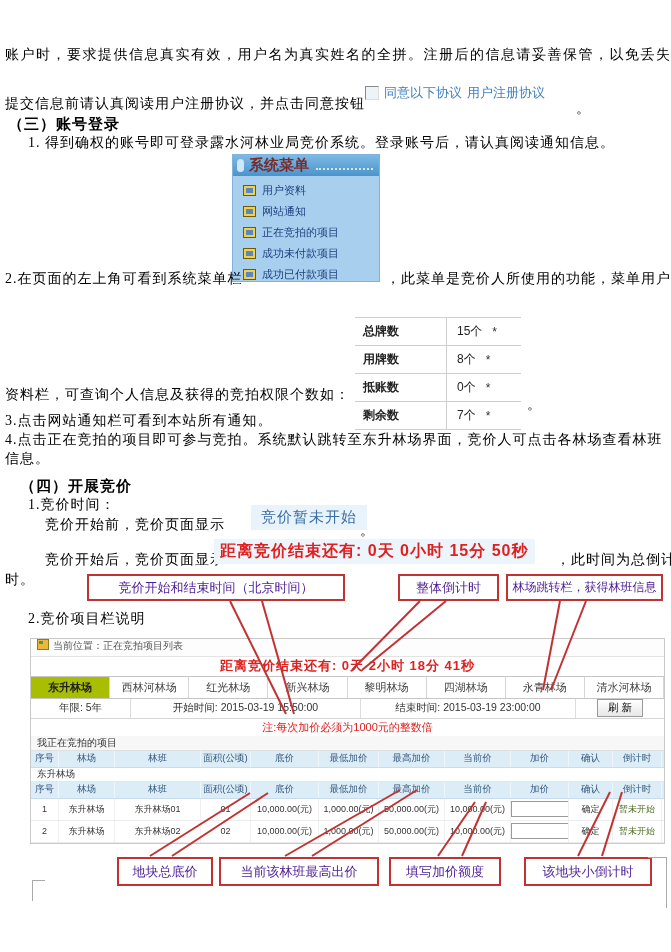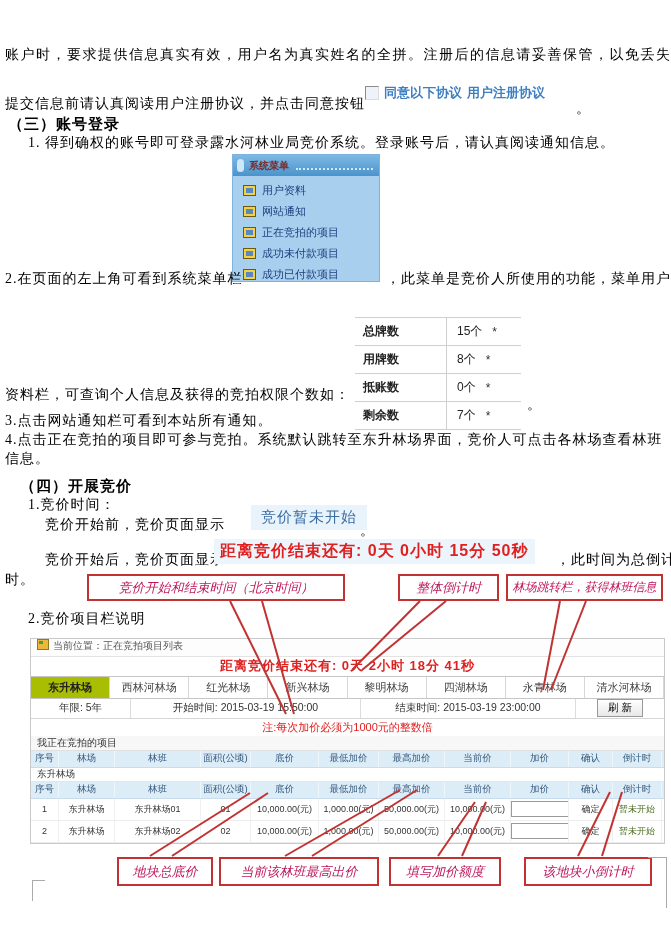--- a/index.html
+++ b/index.html
@@ -10,42 +10,42 @@
   .docw{font-size:14px;letter-spacing:1px;line-height:18px;}
   .bold{font-weight:bold;}
   
   .agree{display:flex;align-items:center;gap:5px;font-family:"Liberation Sans","DejaVu Sans",sans-serif;}
   .agree .cb{width:12px;height:12px;background:#eef3f9;border:1px solid;border-color:#8a8a8a #dcdcdc #dcdcdc #8a8a8a;}
   .agree .bluetxt{color:#3e7fc1;font-size:13px;letter-spacing:0;}
   
   .menu{width:148px;height:128px;background:#a9cfee;border:1px solid #7fb2dc;box-sizing:border-box;}
   .menu-head{height:21px;background:linear-gradient(#7db9e4,#4a94cc);display:flex;align-items:center;padding:0 4px;gap:5px;}
   .menu-cap{width:7px;height:13px;border-radius:4px;background:#cfe7f8;}
-  .menu-title{font-family:"Liberation Sans","DejaVu Sans",sans-serif;font-size:10px;font-weight:bold;color:#7a2b2b;}
+  .menu-title{font-family:"Liberation Sans","DejaVu Sans",sans-serif;font-size:15px;font-weight:bold;color:#7a2b2b;}
   .menu-dots{flex:1;border-bottom:2px dotted rgba(255,255,255,.75);margin:0 2px;height:6px;}
   .menu-items{padding:4px 8px 0 10px;}
   .menu-item{display:flex;align-items:center;gap:6px;height:21px;cursor:pointer;}
   .mi-icon{width:13px;height:11px;background:#f2d244;border:1px solid #6b5a10;box-sizing:border-box;position:relative;}
   .mi-icon:after{content:"";position:absolute;left:2px;top:2px;width:7px;height:5px;background:#5a87c0;}
   .menu-item span.lbl{font-family:"Liberation Sans","DejaVu Sans",sans-serif;font-size:11px;color:#1f3f7f;}
   
   .quota{width:166px;background:#fff;font-family:"Liberation Sans","DejaVu Sans",sans-serif;}
   .quota .qrow{display:flex;align-items:center;height:27px;border-bottom:1px solid #cfcfcf;}
   .quota .qrow:first-child{border-top:1px solid #cfcfcf;}
   .quota .qlabel{width:92px;font-size:12px;font-weight:bold;color:#222;padding-left:8px;box-sizing:border-box;border-right:1px solid #cfcfcf;height:100%;display:flex;align-items:center;}
   .quota .qvalue{font-size:12px;color:#222;padding-left:10px;}
   .quota .qstar{font-size:12px;color:#333;margin-left:10px;}
   
   .chip-blue{background:#e9f3fb;color:#3a6ea5;font-family:"Liberation Sans","DejaVu Sans",sans-serif;
              font-size:15px;padding:3px 10px;letter-spacing:1px;}
   .chip-red{background:#edf5fc;color:#e01f1f;font-weight:bold;font-size:16px;letter-spacing:1px;padding:2px 6px;
             font-family:"Liberation Sans","DejaVu Sans",sans-serif;}
   
   .callout{border:2px solid #c23232;background:#fff;display:flex;align-items:center;justify-content:center;
-           font-family:"Liberation Sans","DejaVu Sans",sans-serif;font-size:13px;color:#be185d;box-sizing:border-box;font-style:italic;}
+           font-family:"Liberation Sans","DejaVu Sans",sans-serif;font-size:13px;color:#4c1d95;box-sizing:border-box;}
   
   .shot{width:635px;height:206px;border:1px solid #c9c9c9;box-sizing:border-box;background:#fff;
         font-family:"Liberation Sans","DejaVu Sans",sans-serif;display:flex;flex-direction:column;}
   .crumb{height:18px;display:flex;gap:4px;padding-left:6px;border-bottom:1px solid #e3e3e3;background:#fdfdfd;}
   .crumb-icon{width:10px;height:9px;background:#e9b83c;border:1px solid #8f7a20;position:relative;}
   .crumb-icon:after{content:"";position:absolute;left:1px;top:1px;width:4px;height:3px;background:#4f9a3c;}
   .crumb span{font-size:10px;color:#555;}
   .cdl{height:20px;display:flex;align-items:center;justify-content:center;color:#e01f1f;font-weight:bold;font-size:13px;letter-spacing:1px;}
   .tabs{height:22px;display:flex;border-top:1px solid #c6c6c6;border-bottom:1px solid #c6c6c6;}
   .tab{flex:1;display:flex;align-items:center;justify-content:center;font-size:11px;color:#444;background:#fff;
@@ -69,21 +69,21 @@
   svg.ann{pointer-events:none;}
 </style>
 </head>
 <body>
 
 <div class="page">
 
   <div class="abs doc" style="left:5px;top:46px;letter-spacing:1.5px;">账户时，要求提供信息真实有效，用户名为真实姓名的全拼。注册后的信息请妥善保管，以免丢失。</div>
 
   <div class="abs doc" style="left:5px;top:95px;">提交信息前请认真阅读用户注册协议，并点击同意按钮</div>
-  <div class="abs agree" style="left:365px;top:84px;font-weight:bold;">
+  <div class="abs agree" style="left:365px;top:84px;">
     <span class="cb"></span>
     <span class="bluetxt">同意以下协议</span>
     <span class="bluetxt">用户注册协议</span>
   </div>
   <div class="abs doc" style="left:576px;top:100px;">。</div>
 
   <div class="abs doc bold" style="left:8px;top:115px;font-size:15px;">（三）账号登录</div>
   <div class="abs doc" style="left:28px;top:134px;">1. 得到确权的账号即可登录露水河林业局竞价系统。登录账号后，请认真阅读通知信息。</div>
 
   <div class="abs menu" style="left:232px;top:154px;">

